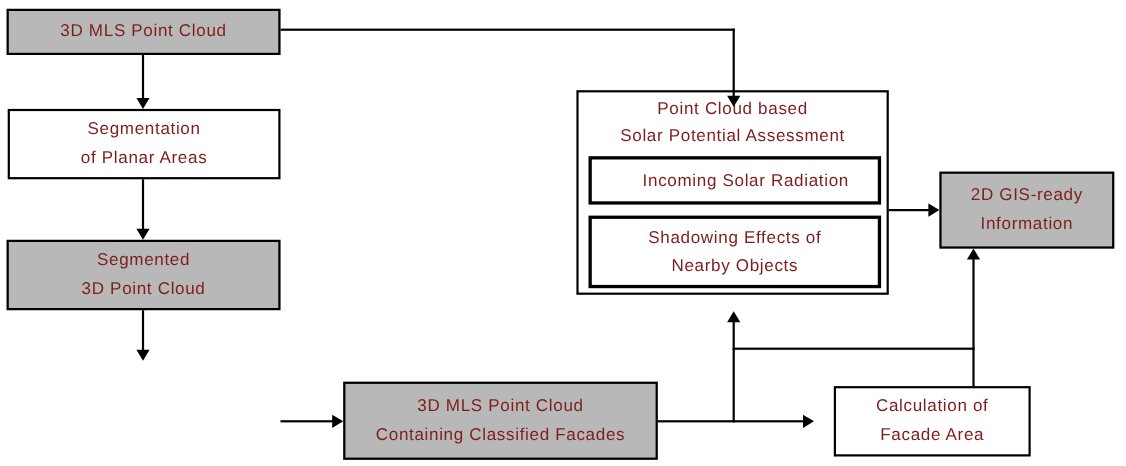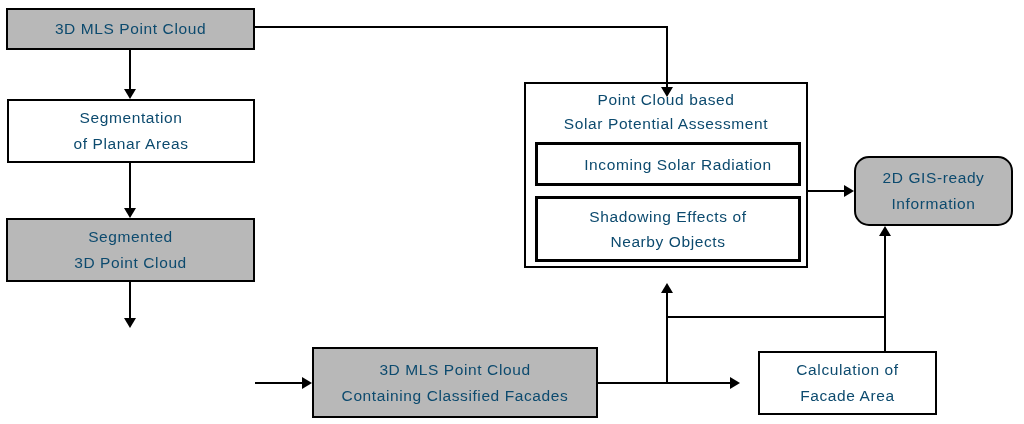--- a/index.html
+++ b/index.html
@@ -2,21 +2,21 @@
 <html><head>
 <meta charset="utf-8">
 <style>
   html, body { margin: 0; padding: 0; background: #ffffff; }
   .diagram {
     position: relative;
     width: 1024px;
     height: 424px;
     background: #ffffff;
     font-family: "Liberation Sans", "DejaVu Sans", sans-serif;
-    color: #0c4a6e;
+    color: #7f1d1d;
   }
   .node {
     position: absolute;
     box-sizing: border-box;
     border: 2px solid #000000;
     display: flex;
     align-items: center;
     justify-content: center;
     text-align: center;
     font-size: 15.5px;
@@ -81,21 +81,21 @@
 Containing Classified Facades</div>
 
   <div class="container-box" style="left:524px; top:82px; width:284px; height:186px;">
     <div class="container-title">Point Cloud based
 Solar Potential Assessment</div>
     <div class="inner-node" style="left:9px; top:58px; width:266px; height:44px;padding-left:20px;">Incoming Solar Radiation</div>
     <div class="inner-node" style="left:9px; top:112px; width:266px; height:66px;">Shadowing Effects of
 Nearby Objects</div>
   </div>
 
-  <div class="node gray" style="left:854px; top:156px; width:159px; height:70px;border-radius:15px;">2D GIS-ready
+  <div class="node gray" style="left:854px; top:156px; width:159px; height:70px;">2D GIS-ready
 Information</div>
 
   <div class="node white" style="left:740px; top:351px; width:179px; height:64px;margin-left:18px;">Calculation of
 Facade Area</div>
 
   <div class="line" style="left:129px; top:50px; width:2px; height:40px;"></div>
   <div class="arr arr-down" style="left:124px; top:89px;"></div>
 
   <div class="line" style="left:129px; top:163px; width:2px; height:46px;"></div>
   <div class="arr arr-down" style="left:124px; top:208px;"></div>

